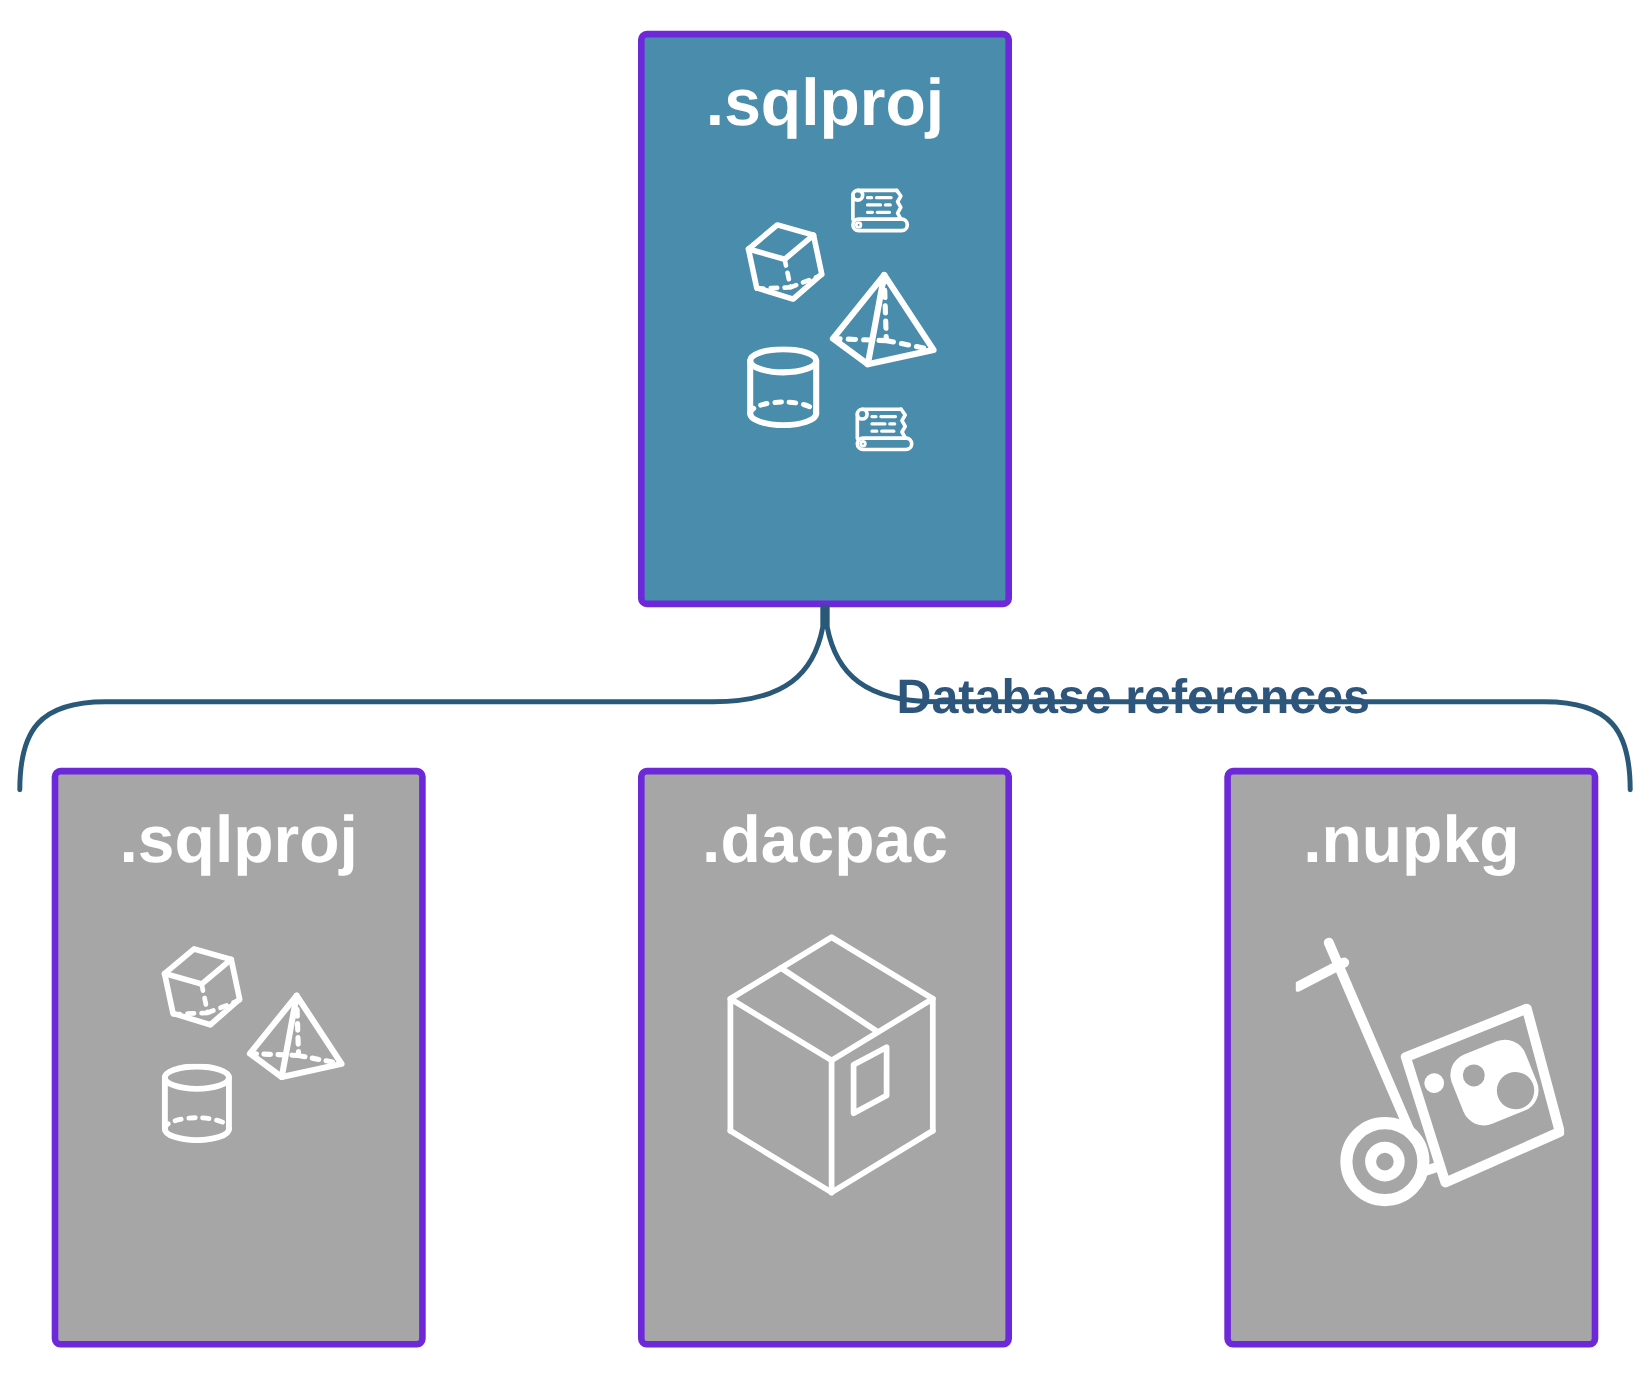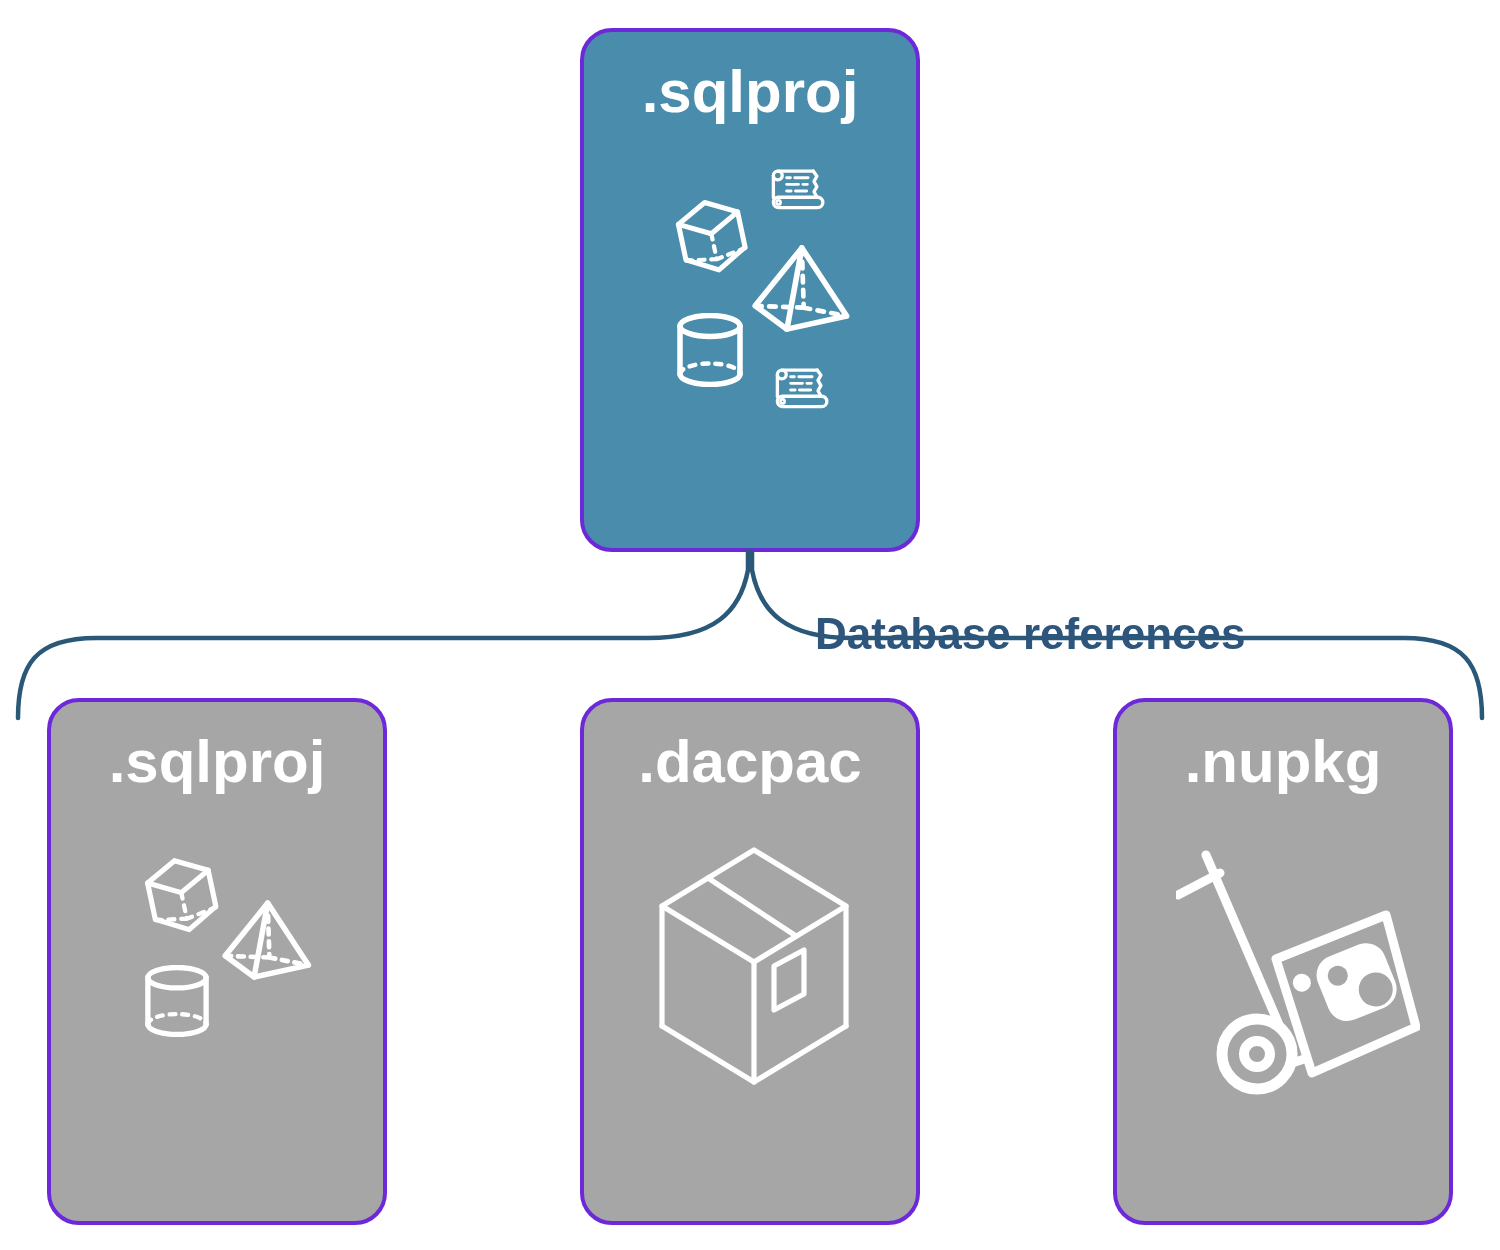--- a/index.html
+++ b/index.html
@@ -1,22 +1,22 @@
 <!DOCTYPE html>
 <html><head>
 <meta charset="utf-8">
 <style>
   html,body{margin:0;padding:0;background:#fff;}
   #stage{
     position:relative;width:1500px;height:1250px;background:#ffffff;overflow:hidden;
     font-family:"Liberation Sans",sans-serif;
   }
   .card{
-    position:absolute;width:340px;height:524px;border-radius:32px;
-    border:4px solid #6d28d9;box-sizing:border-box;
+    position:absolute;width:340px;height:524px;border-radius:8px;
+    border:6px solid #6d28d9;box-sizing:border-box;
   }
   .card.blue{background:#4a8cab;}
   .card.gray{background:#a6a6a6;}
   .card-title{
     margin-top:30px;text-align:center;color:#ffffff;font-weight:700;
     font-size:60px;letter-spacing:0px;line-height:1;
   }
   .icon{position:absolute;}
   .icon *{vector-effect:none;}
   #brace-layer{position:absolute;left:0;top:0;width:1500px;height:1250px;pointer-events:none;}

